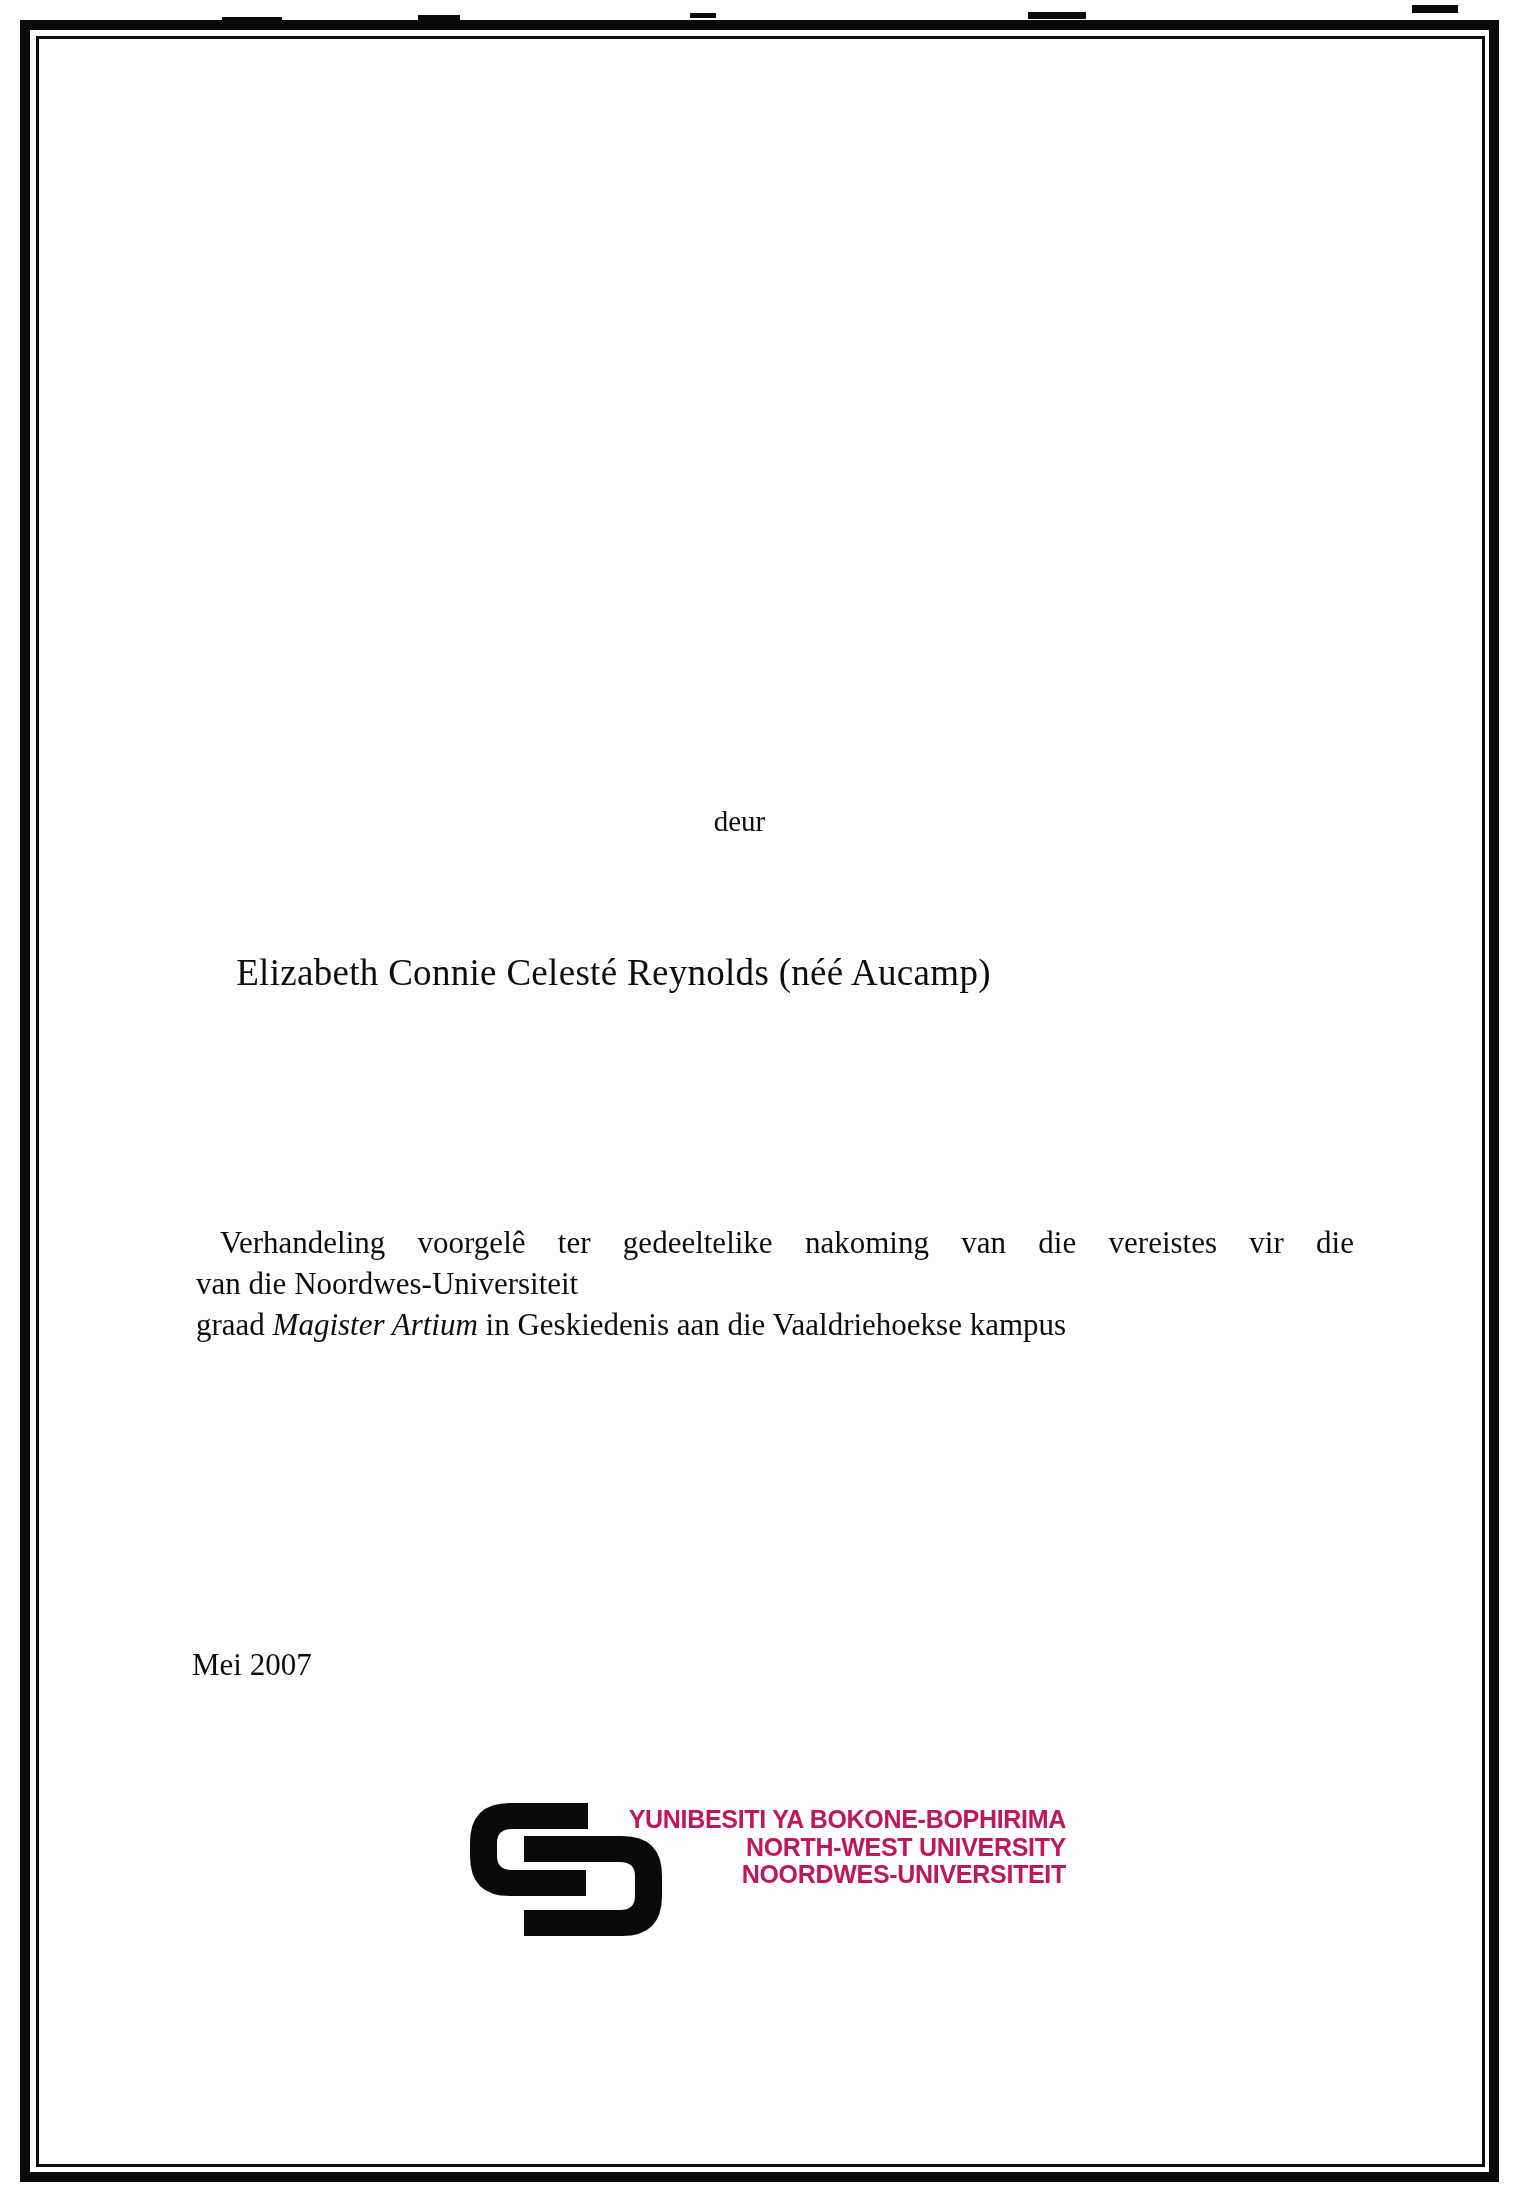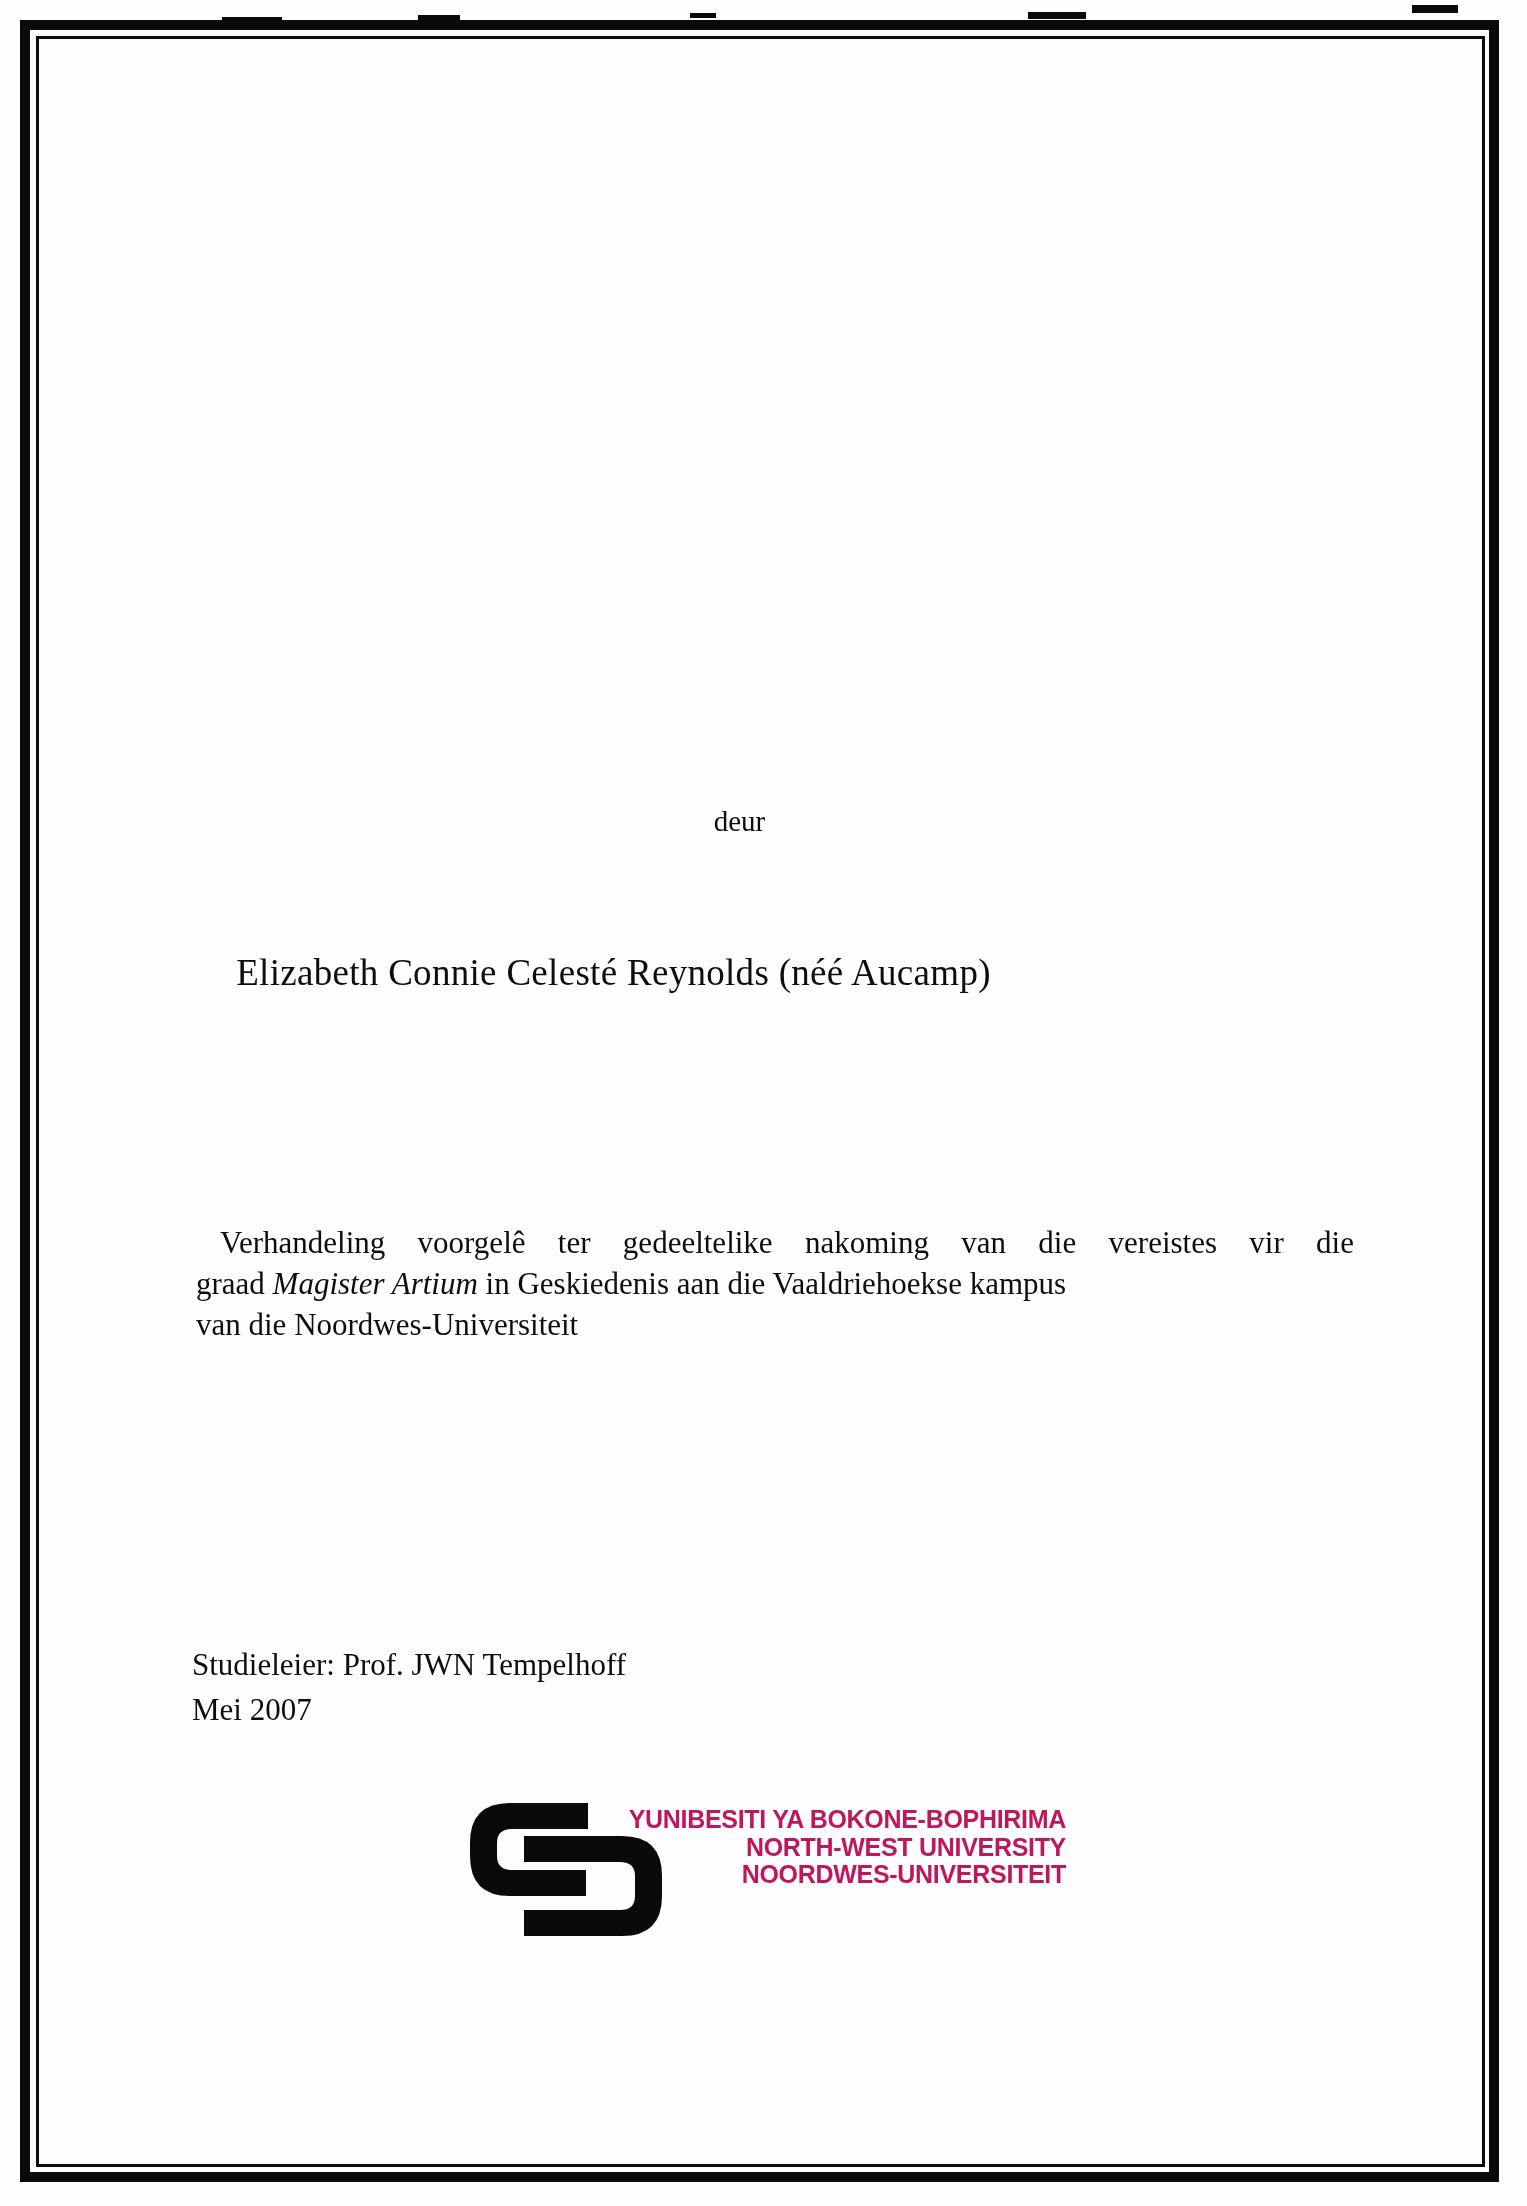--- a/index.html
+++ b/index.html
@@ -91,26 +91,25 @@
 
 <div class="title-block">
 </div>
 
 <div class="byline">deur</div>
 
 <div class="author">Elizabeth Connie Celesté Reynolds (néé Aucamp)</div>
 
 <div class="description">
   <div class="desc-line-justify">Verhandeling voorgelê ter gedeeltelike nakoming van die vereistes vir die</div>
+  <div class="desc-line">van die Noordwes-Universiteit</div>
   <div class="desc-line"><span>graad </span><span class="italic">Magister Artium</span><span> in Geskiedenis aan die Vaaldriehoekse kampus</span></div>
-  <div class="desc-line">van die Noordwes-Universiteit</div>
 </div>
 
 <div class="supervisor-block">
-  <div>Studieleier: Prof. JWN Tempelhoff</div>
   <div>Mei 2007</div>
 </div>
 
 <div class="logo">
   <svg class="logo-mark" width="192" height="133" viewBox="0 0 192 133" aria-hidden="true">
     <path d="M 118 0 H 40 Q 0 0 0 40 V 53 Q 0 93 40 93 H 116 V 67 H 42 Q 27 67 27 53 V 40 Q 27 26 42 26 H 118 Z"></path>
     <path d="M 54 33 H 152 Q 192 33 192 73 V 93 Q 192 133 152 133 H 54 V 107 H 150 Q 165 107 165 93 V 73 Q 165 59 150 59 H 54 Z"></path>
   </svg>
   <div class="logo-text">
     <div>YUNIBESITI YA BOKONE-BOPHIRIMA</div>

